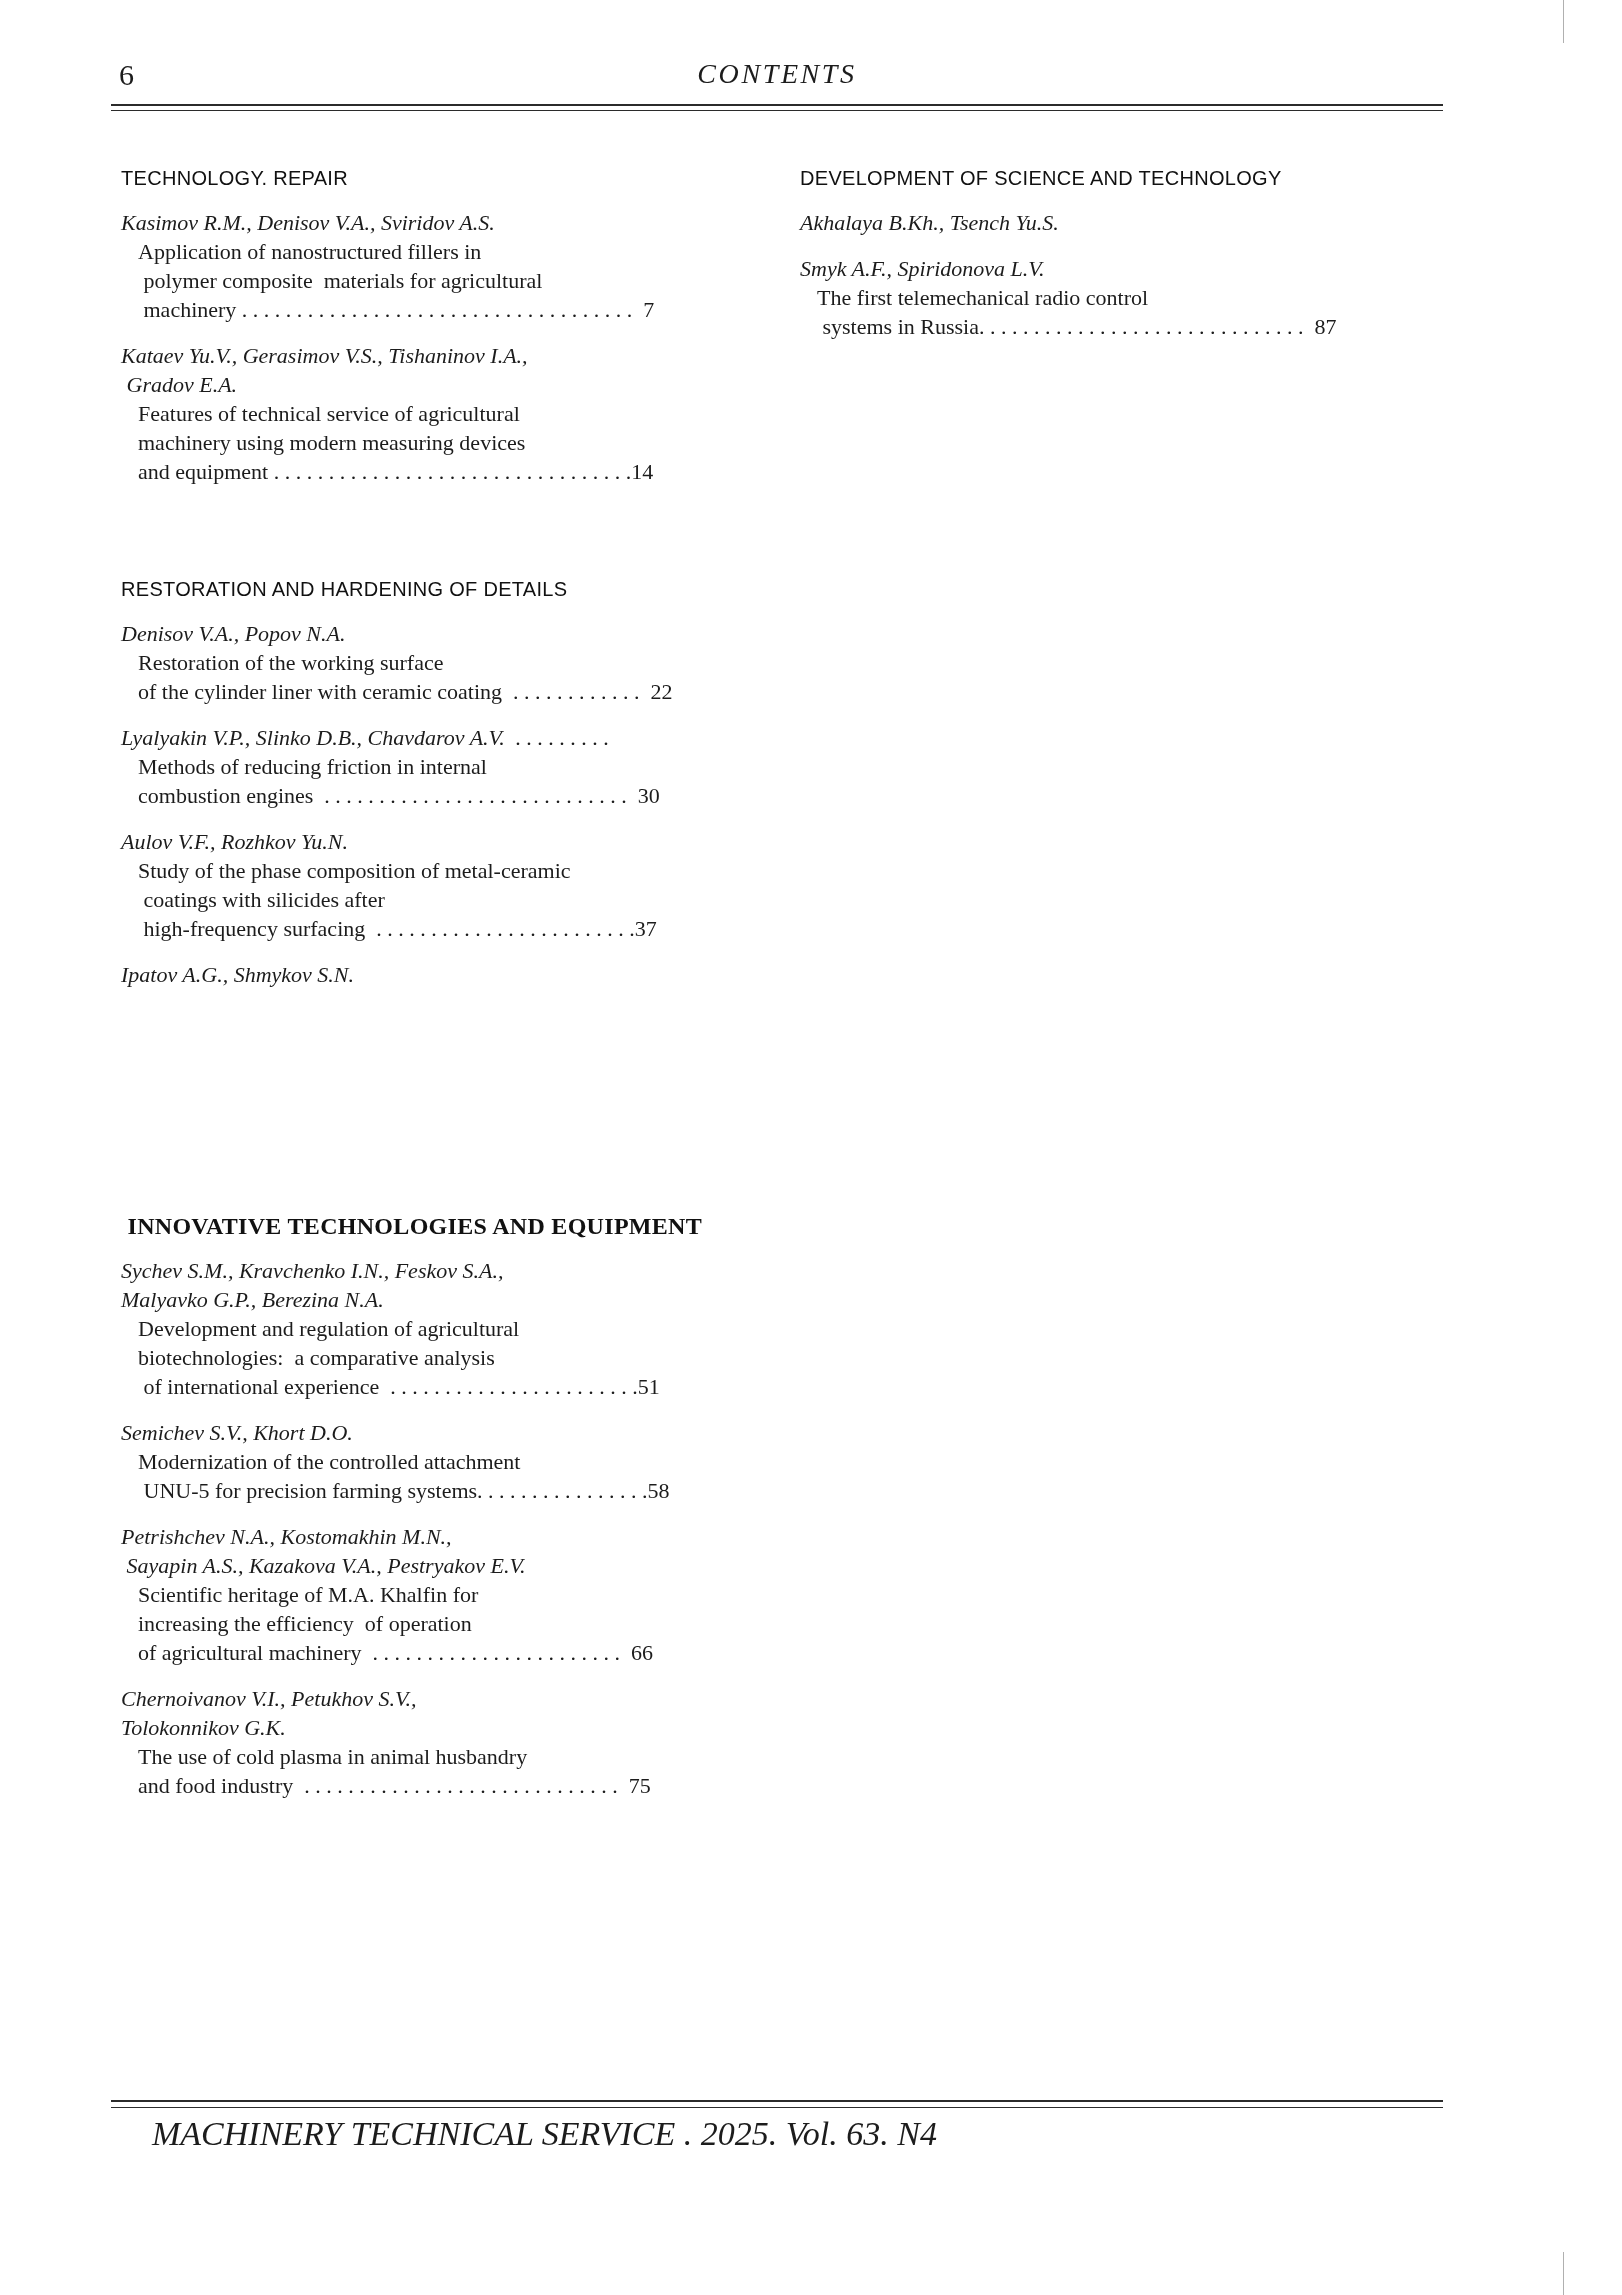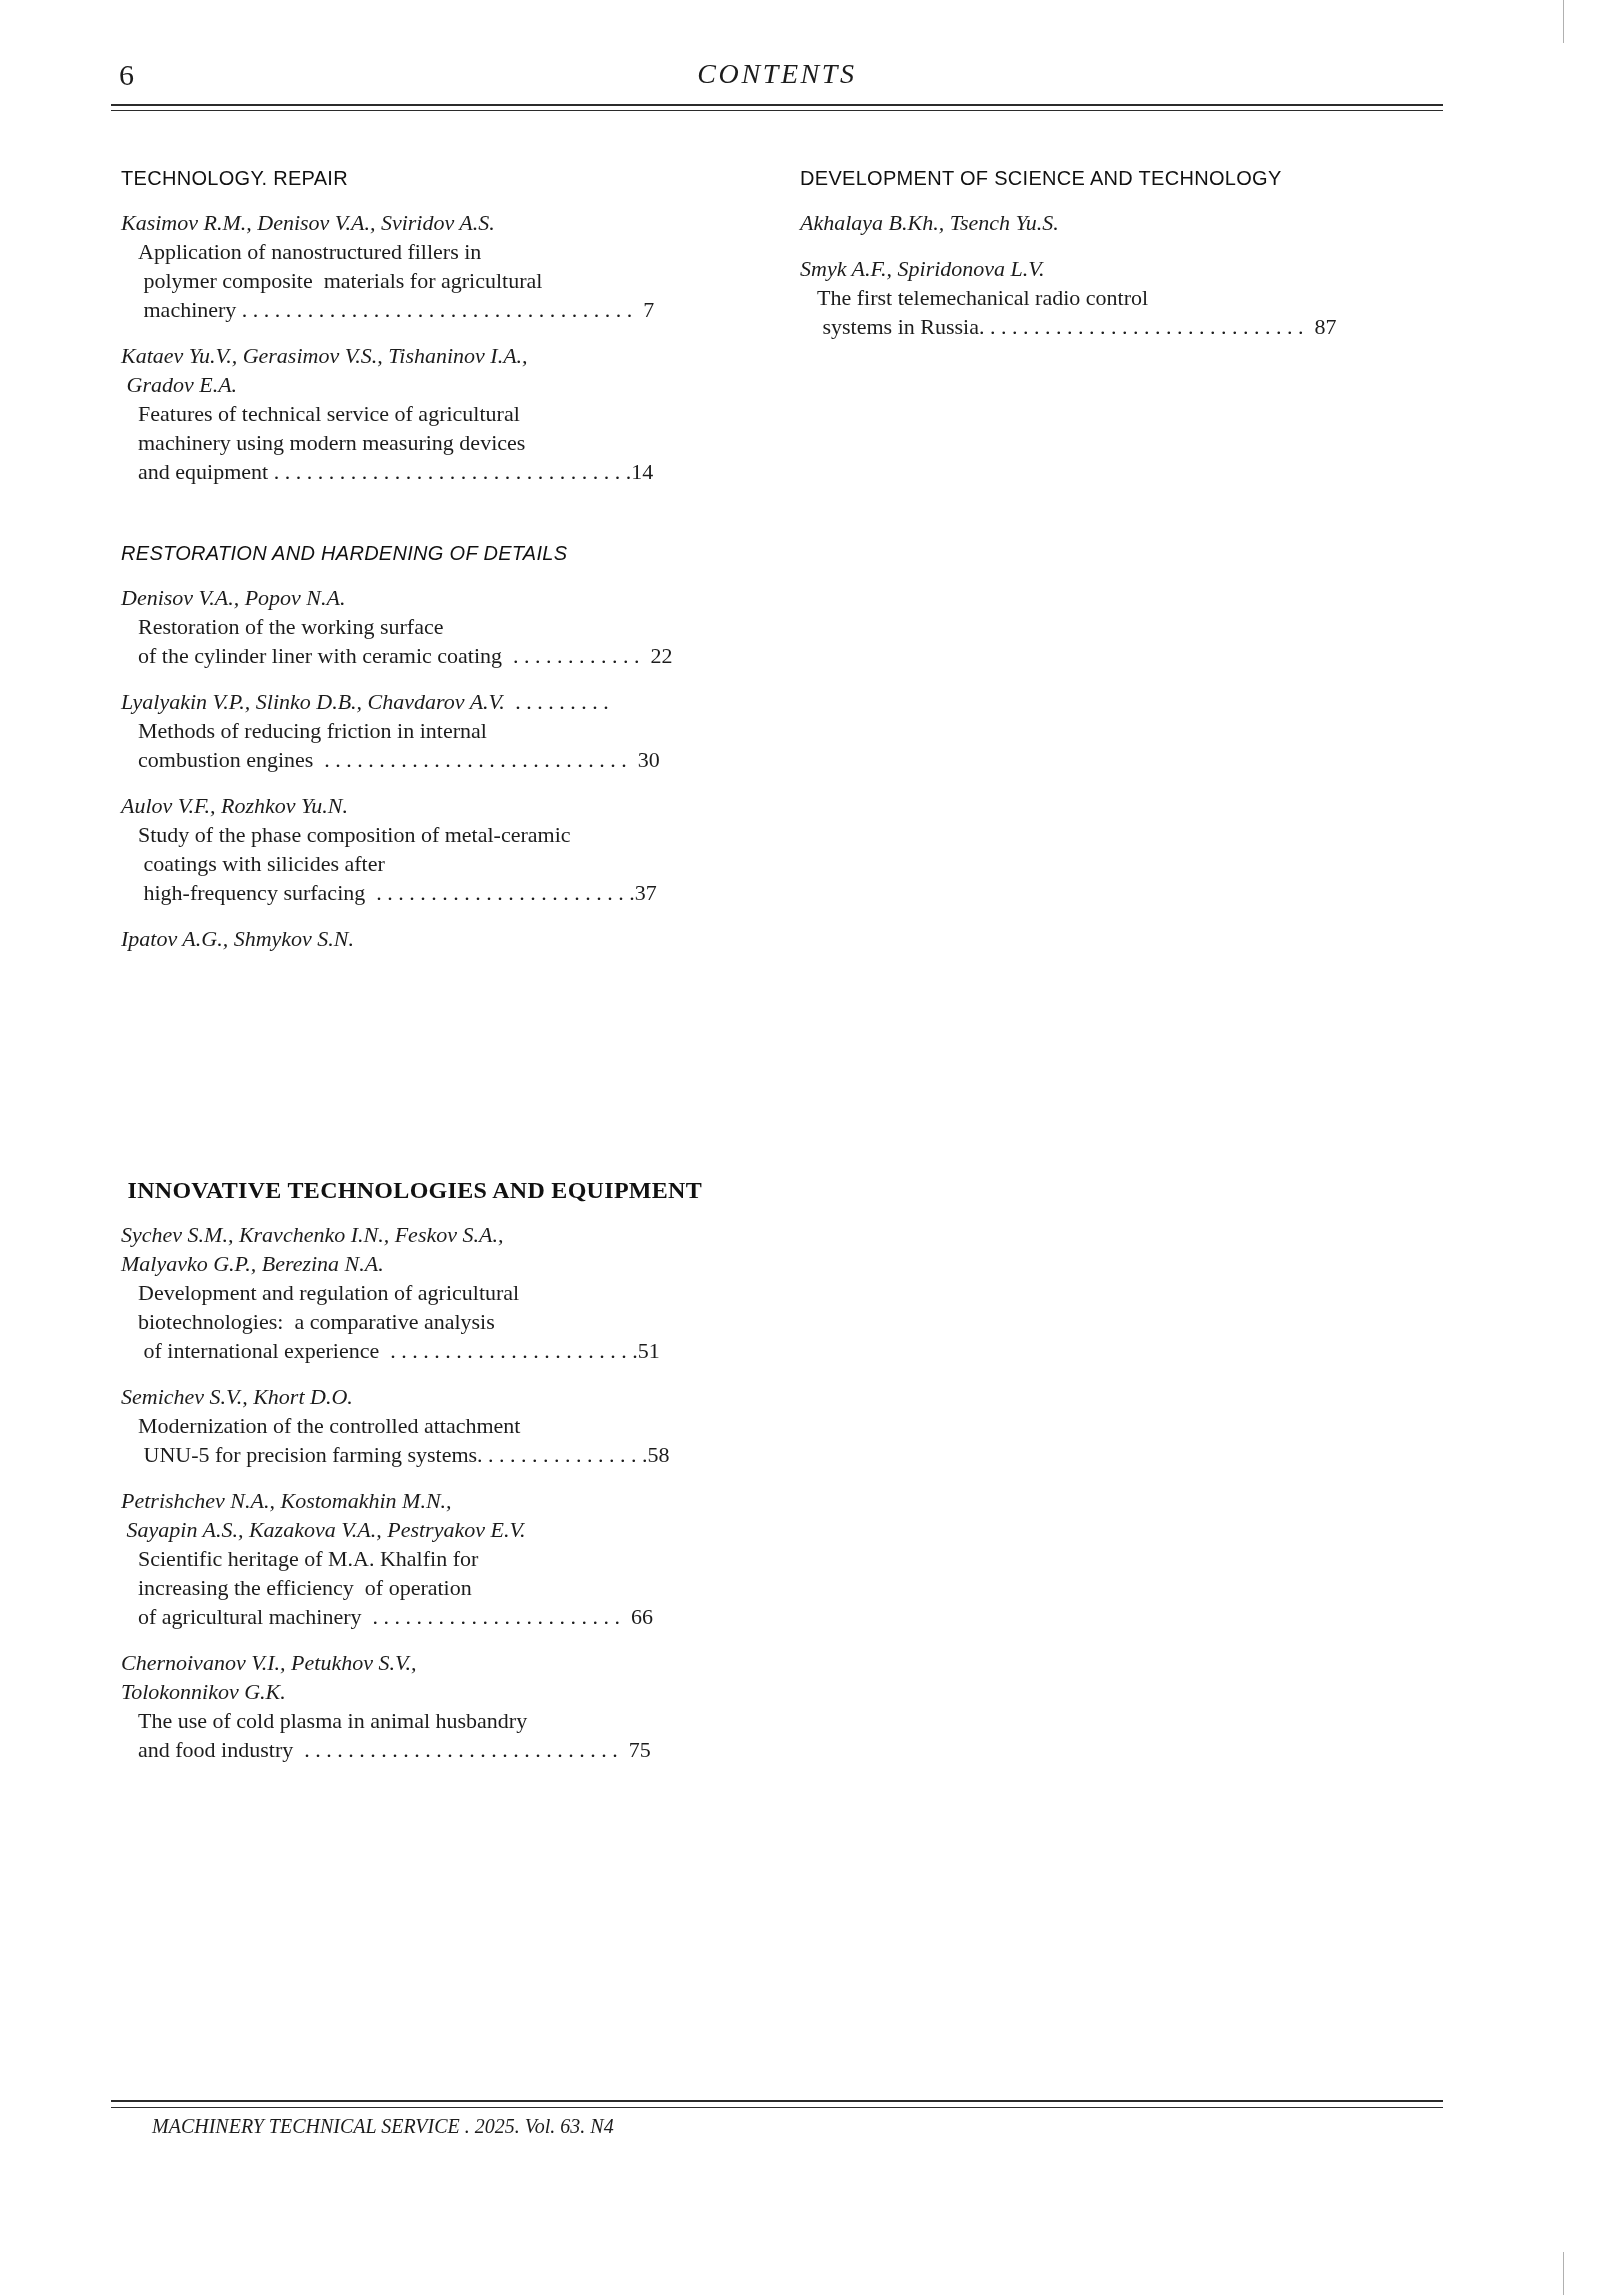--- a/index.html
+++ b/index.html
@@ -62,32 +62,32 @@
 
   .authors {
     font-style: italic;
     white-space: pre-wrap;
   }
   .title {
     margin-left: 17px;
     white-space: pre-wrap;
   }
 
-  #section-restoration { margin-top: 54px; font-style: italic; }
+  #section-restoration { margin-top: 90px; }
   #section-innovative  { margin-top: 222px; }
   #section-innovative + .first-entry-gap,
   .first-entry-gap.tight { margin-top: 14.4px; }
 
   
   .footer { position: absolute; left: 111px; top: 2100px; width: 1332px; }
   .footer-text {
     margin-top: 7.9px;
     padding-left: 41px;
     font-style: italic;
-    font-size: 20px;
+    font-size: 34px;
   }
 </style>
 </head>
 <body>
 
 <div class="crop-mark" id="crop-top"></div>
 <div class="crop-mark" id="crop-bottom"></div>
 
 <div class="header">
   <div class="header-row">

